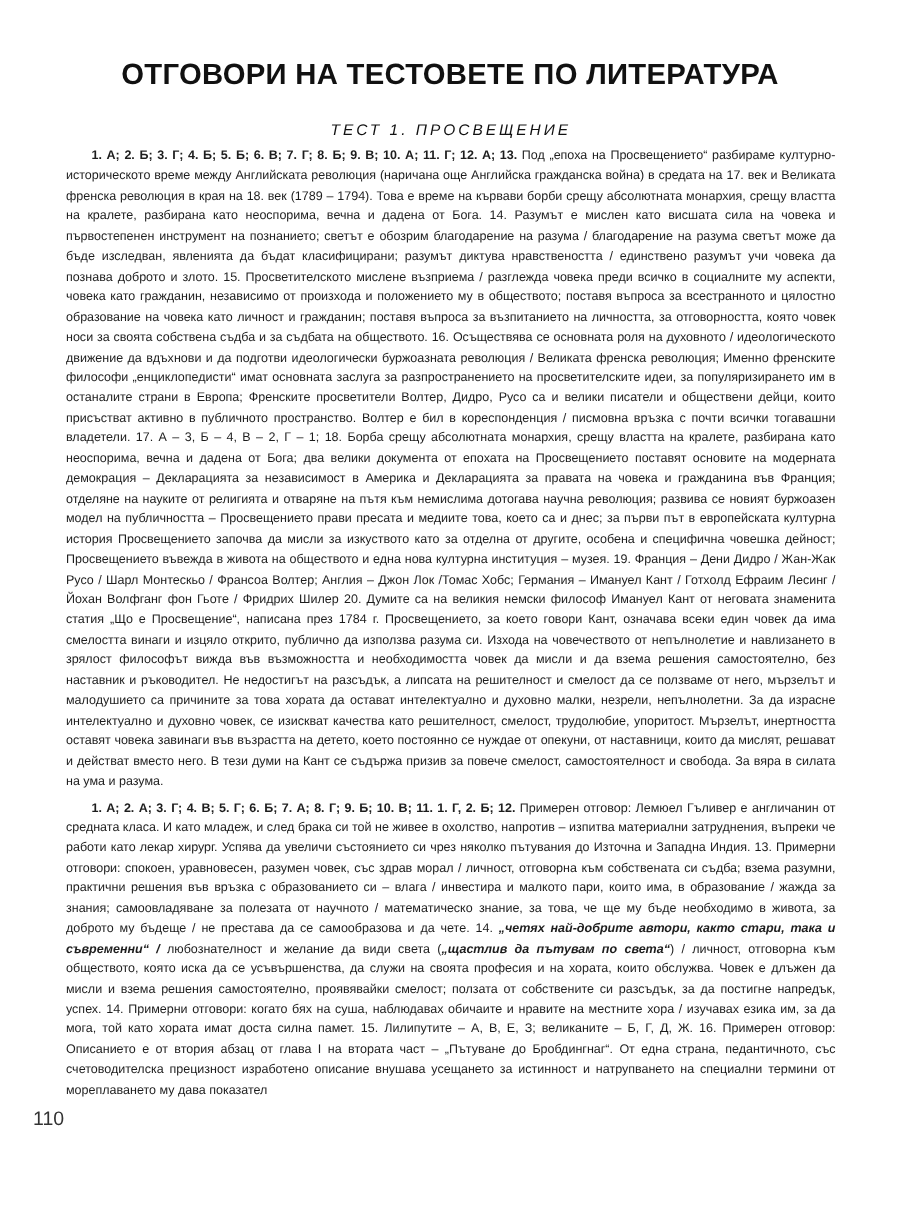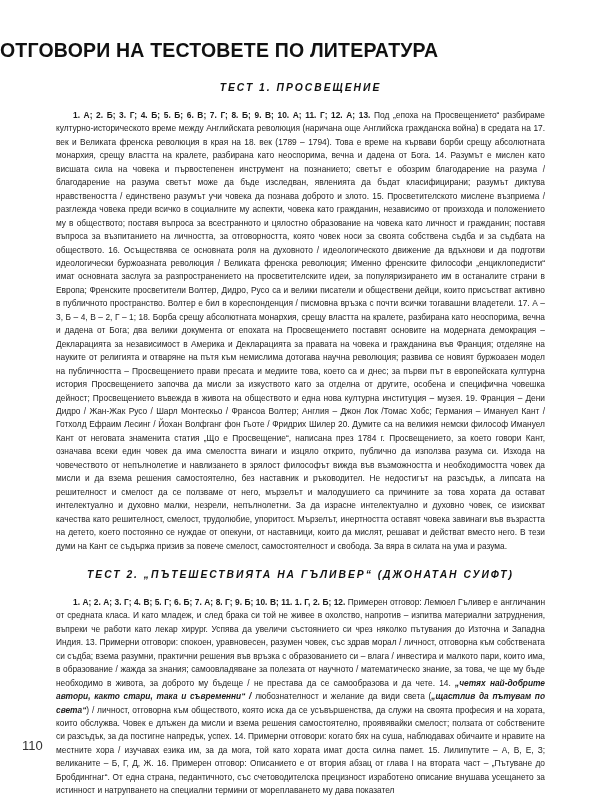--- a/index.html
+++ b/index.html
@@ -20,51 +20,51 @@
     left: 0; top: 0;
     width: 600px;
     height: 807px;
     box-sizing: border-box;
   }
   .page-title {
     position: absolute;
     left: 0;
     top: 26px;
     width: 600px;
-    text-align: left;
+    text-align: center;
     font-size: 19.5px;
     font-weight: bold;
     letter-spacing: 0.2px;
     color: #111;
   }
   .content {
     position: absolute;
     left: 40px;
     top: 82px;
     width: 521px;
   }
   .test-heading {
     text-align: center;
     font-style: italic;
-    font-weight: bold;
+    font-weight: normal;
     font-size: 10.3px;
     letter-spacing: 2.0px;
     margin: 0 0 1px 0;
     color: #111;
     white-space: nowrap;
   }
   .test-heading.second {
     margin-top: 9px;
   }
   .body-text {
     font-size: 8.35px;
     line-height: 13.45px;
     text-align: justify;
     text-justify: inter-word;
-    margin: 16px;
+    margin: 4px;
     color: #1d1d1d;
     hyphens: manual;
   }
   .body-text b { font-weight: bold; }
   .body-text i { font-style: italic; font-weight: bold; }
   .indent { display: inline-block; width: 17px; }
   .page-number {
     position: absolute;
     left: 22px;
     top: 738px;
@@ -78,21 +78,20 @@
 <div class="page">
 
   <h1 class="page-title">ОТГОВОРИ НА ТЕСТОВЕТЕ ПО ЛИТЕРАТУРА</h1>
 
   <div class="content">
 
     <div class="test-heading">ТЕСТ 1. ПРОСВЕЩЕНИЕ</div>
 
     <p class="body-text"><span class="indent"></span><b>1. А; 2. Б; 3. Г; 4. Б; 5. Б; 6. В; 7. Г; 8. Б; 9. В; 10. А; 11. Г; 12. А; 13.</b><span> Под „епоха на Просвещението“ разбираме културно-историческото време между Английската революция (наричана още Английска гражданска война) в средата на 17. век и Великата френска революция в края на 18. век (1789 – 1794). Това е време на кървави борби срещу абсолютната монархия, срещу властта на кралете, разбирана като неоспорима, вечна и дадена от Бога. 14. Разумът е мислен като висшата сила на човека и първостепенен инструмент на познанието; светът е обозрим благодарение на разума / благодарение на разума светът може да бъде изследван, явленията да бъдат класифицирани; разумът диктува нравствеността / единствено разумът учи човека да познава доброто и злото. 15. Просветителското мислене възприема / разглежда човека преди всичко в социалните му аспекти, човека като гражданин, независимо от произхода и положението му в обществото; поставя въпроса за всестранното и цялостно образование на човека като личност и гражданин; поставя въпроса за възпитанието на личността, за отговорността, която човек носи за своята собствена съдба и за съдбата на обществото. 16. Осъществява се основната роля на духовното / идеологическото движение да вдъхнови и да подготви идеологически буржоазната революция / Великата френска революция; Именно френските философи „енциклопедисти“ имат основната заслуга за разпространението на просветителските идеи, за популяризирането им в останалите страни в Европа; Френските просветители Волтер, Дидро, Русо са и велики писатели и обществени дейци, които присъстват активно в публичното пространство. Волтер е бил в кореспонденция / писмовна връзка с почти всички тогавашни владетели. 17. А – 3, Б – 4, В – 2, Г – 1; 18. Борба срещу абсолютната монархия, срещу властта на кралете, разбирана като неоспорима, вечна и дадена от Бога; два велики документа от епохата на Просвещението поставят основите на модерната демокрация – Декларацията за независимост в Америка и Декларацията за правата на човека и гражданина във Франция; отделяне на науките от религията и отваряне на пътя към немислима дотогава научна революция; развива се новият буржоазен модел на публичността – Просвещението прави пресата и медиите това, което са и днес; за първи път в европейската културна история Просвещението започва да мисли за изкуството като за отделна от другите, особена и специфична човешка дейност; Просвещението въвежда в живота на обществото и една нова културна институция – музея. 19. Франция – Дени Дидро / Жан-Жак Русо / Шарл Монтескьо / Франсоа Волтер; Англия – Джон Лок /Томас Хобс; Германия – Имануел Кант / Готхолд Ефраим Лесинг / Йохан Волфганг фон Гьоте / Фридрих Шилер 20. Думите са на великия немски философ Имануел Кант от неговата знаменита статия „Що е Просвещение“, написана през 1784 г. Просвещението, за което говори Кант, означава всеки един човек да има смелостта винаги и изцяло открито, публично да използва разума си. Изхода на човечеството от непълнолетие и навлизането в зрялост философът вижда във възможността и необходимостта човек да мисли и да взема решения самостоятелно, без наставник и ръководител. Не недостигът на разсъдък, а липсата на решителност и смелост да се ползваме от него, мързелът и малодушието са причините за това хората да остават интелектуално и духовно малки, незрели, непълнолетни. За да израсне интелектуално и духовно човек, се изискват качества като решителност, смелост, трудолюбие, упоритост. Мързелът, инертността оставят човека завинаги във възрастта на детето, което постоянно се нуждае от опекуни, от наставници, които да мислят, решават и действат вместо него. В тези думи на Кант се съдържа призив за повече смелост, самостоятелност и свобода. За вяра в силата на ума и разума.</span></p>
 
-    <div class="test-heading second">ТЕСТ 2. „ПЪТЕШЕСТВИЯТА НА ГЪЛИВЕР“ (ДЖОНАТАН СУИФТ)</div>
 
     <p class="body-text"><span class="indent"></span><b>1. А; 2. А; 3. Г; 4. В; 5. Г; 6. Б; 7. А; 8. Г; 9. Б; 10. В; 11. 1. Г, 2. Б; 12.</b><span> Примерен отговор: Лемюел Гъливер е англичанин от средната класа. И като младеж, и след брака си той не живее в охолство, напротив – изпитва материални затруднения, въпреки че работи като лекар хирург. Успява да увеличи състоянието си чрез няколко пътувания до Източна и Западна Индия. 13. Примерни отговори: спокоен, уравновесен, разумен човек, със здрав морал / личност, отговорна към собствената си съдба; взема разумни, практични решения във връзка с образованието си – влага / инвестира и малкото пари, които има, в образование / жажда за знания; самоовладяване за полезата от научното / математическо знание, за това, че ще му бъде необходимо в живота, за доброто му бъдеще / не престава да се самообразова и да чете. 14. </span><i>„четях най-добрите автори, както стари, така и съвременни“ / </i><span>любознателност и желание да види света (</span><i>„щастлив да пътувам по света“</i><span>) / личност, отговорна към обществото, която иска да се усъвършенства, да служи на своята професия и на хората, които обслужва. Човек е длъжен да мисли и взема решения самостоятелно, проявявайки смелост; ползата от собствените си разсъдък, за да постигне напредък, успех. 14. Примерни отговори: когато бях на суша, наблюдавах обичаите и нравите на местните хора / изучавах езика им, за да мога, той като хората имат доста силна памет. 15. Лилипутите – А, В, Е, З; великаните – Б, Г, Д, Ж. 16. Примерен отговор: Описанието е от втория абзац от глава I на втората част – „Пътуване до Бробдингнаг“. От една страна, педантичното, със счетоводителска прецизност изработено описание внушава усещането за истинност и натрупването на специални термини от мореплаването му дава показател</span></p>
 
   </div>
 
   <div class="page-number">110</div>
 
 </div>
 
 </body></html>

